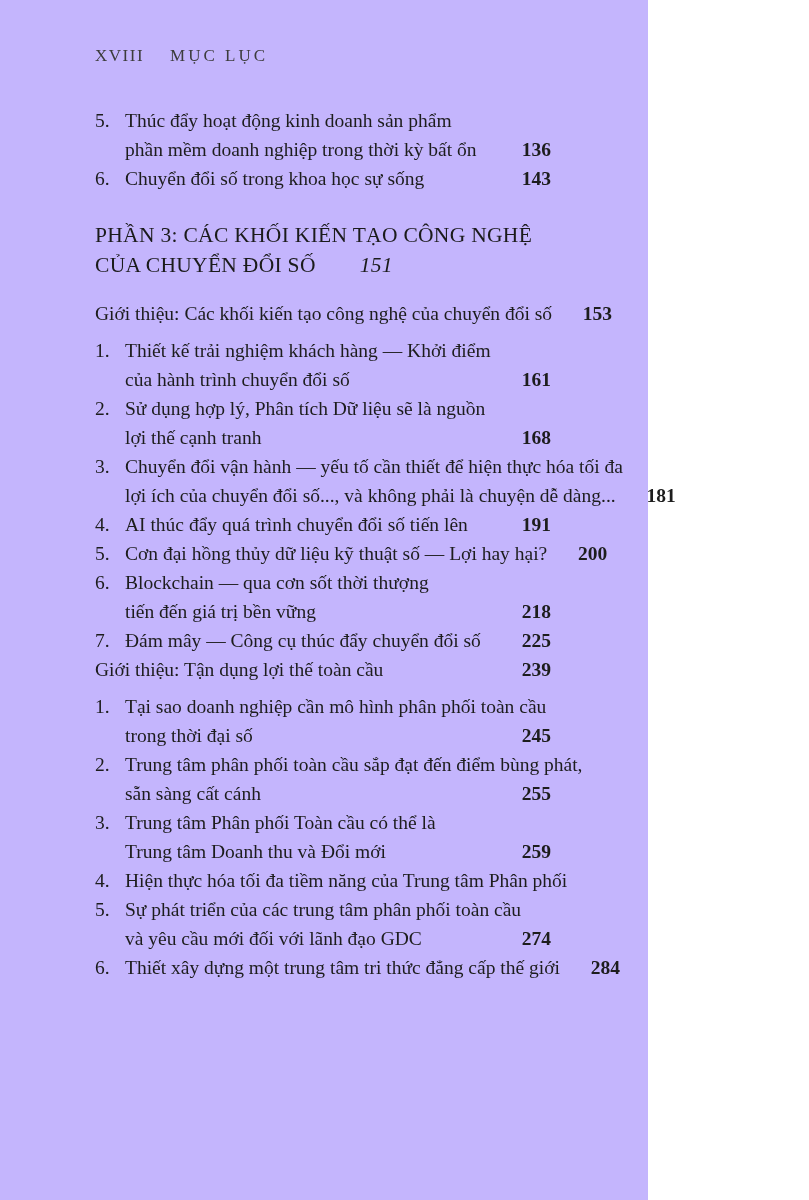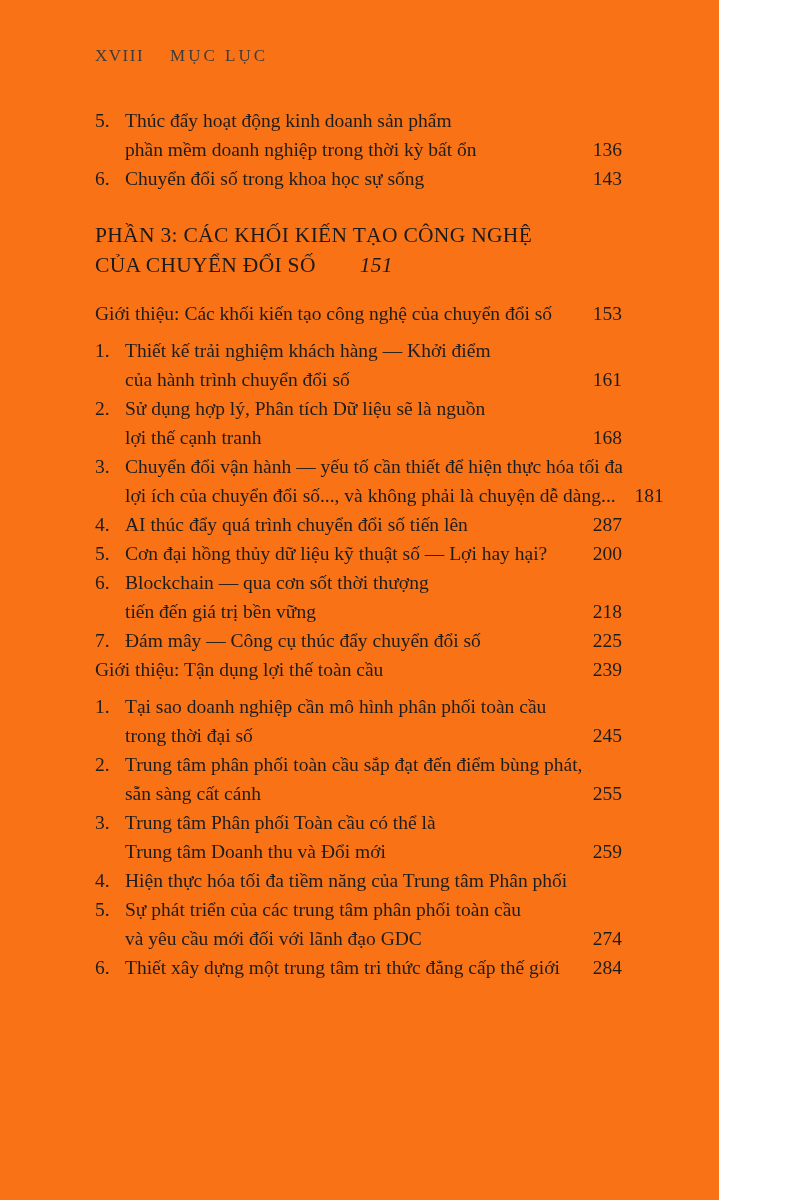--- a/index.html
+++ b/index.html
@@ -6,24 +6,24 @@
   html, body { background: #ffffff; }
   body {
     width: 809px;
     height: 1200px;
     margin: 0 auto;
     font-family: "Liberation Serif", "DejaVu Serif", serif;
     color: #1d1d1d;
     overflow: hidden;
   }
   .page {
-    width: 719px;
+    width: 648px;
     height: 1200px;
     padding: 46px 97px 4px 95px;
-    background: #f97316;
+    background: #c4b5fd;
   }
   .page-header {
     display: flex;
     align-items: baseline;
     gap: 26px;
     font-size: 17px;
     color: #3c3c3c;
     margin-bottom: 40px;
   }
   .roman-page-num { letter-spacing: 1.5px; }
@@ -32,22 +32,23 @@
     font-size: 19.5px;
     line-height: 29px;
     color: #1d1d1d;
   }
   .entry-line { display: flex; align-items: baseline; }
   .num-col { flex: 0 0 30px; width: 30px; }
   .entry-text { flex: 1 1 auto; white-space: nowrap; }
   .page-col {
     flex: 0 0 auto;
     min-width: 36px;
-    margin-left: 12px;
+    margin-left: 24px;
     text-align: right;
+    font-weight: bold;
   }
   .toc-entry.intro { margin-bottom: 8px; }
   .section-heading {
     margin: 27px 0 19px 0;
     font-size: 21.5px;
     line-height: 30px;
     letter-spacing: 0.3px;
     color: #1b1b1b;
   }
   .heading-line { white-space: nowrap; }
@@ -120,21 +121,21 @@
         <div class="entry-line">
           <span class="num-col"></span>
           <span class="entry-text">lợi ích của chuyển đổi số..., và không phải là chuyện dễ dàng...</span>
           <span class="page-col">181</span>
         </div>
       </div>
       <div class="toc-entry">
         <div class="entry-line">
           <span class="num-col">4.</span>
           <span class="entry-text">AI thúc đẩy quá trình chuyển đổi số tiến lên</span>
-          <span class="page-col">287</span>
+          <span class="page-col">191</span>
         </div>
       </div>
       <div class="toc-entry">
         <div class="entry-line">
           <span class="num-col">5.</span>
           <span class="entry-text">Cơn đại hồng thủy dữ liệu kỹ thuật số — Lợi hay hại?</span>
           <span class="page-col">200</span>
         </div>
       </div>
       <div class="toc-entry">

